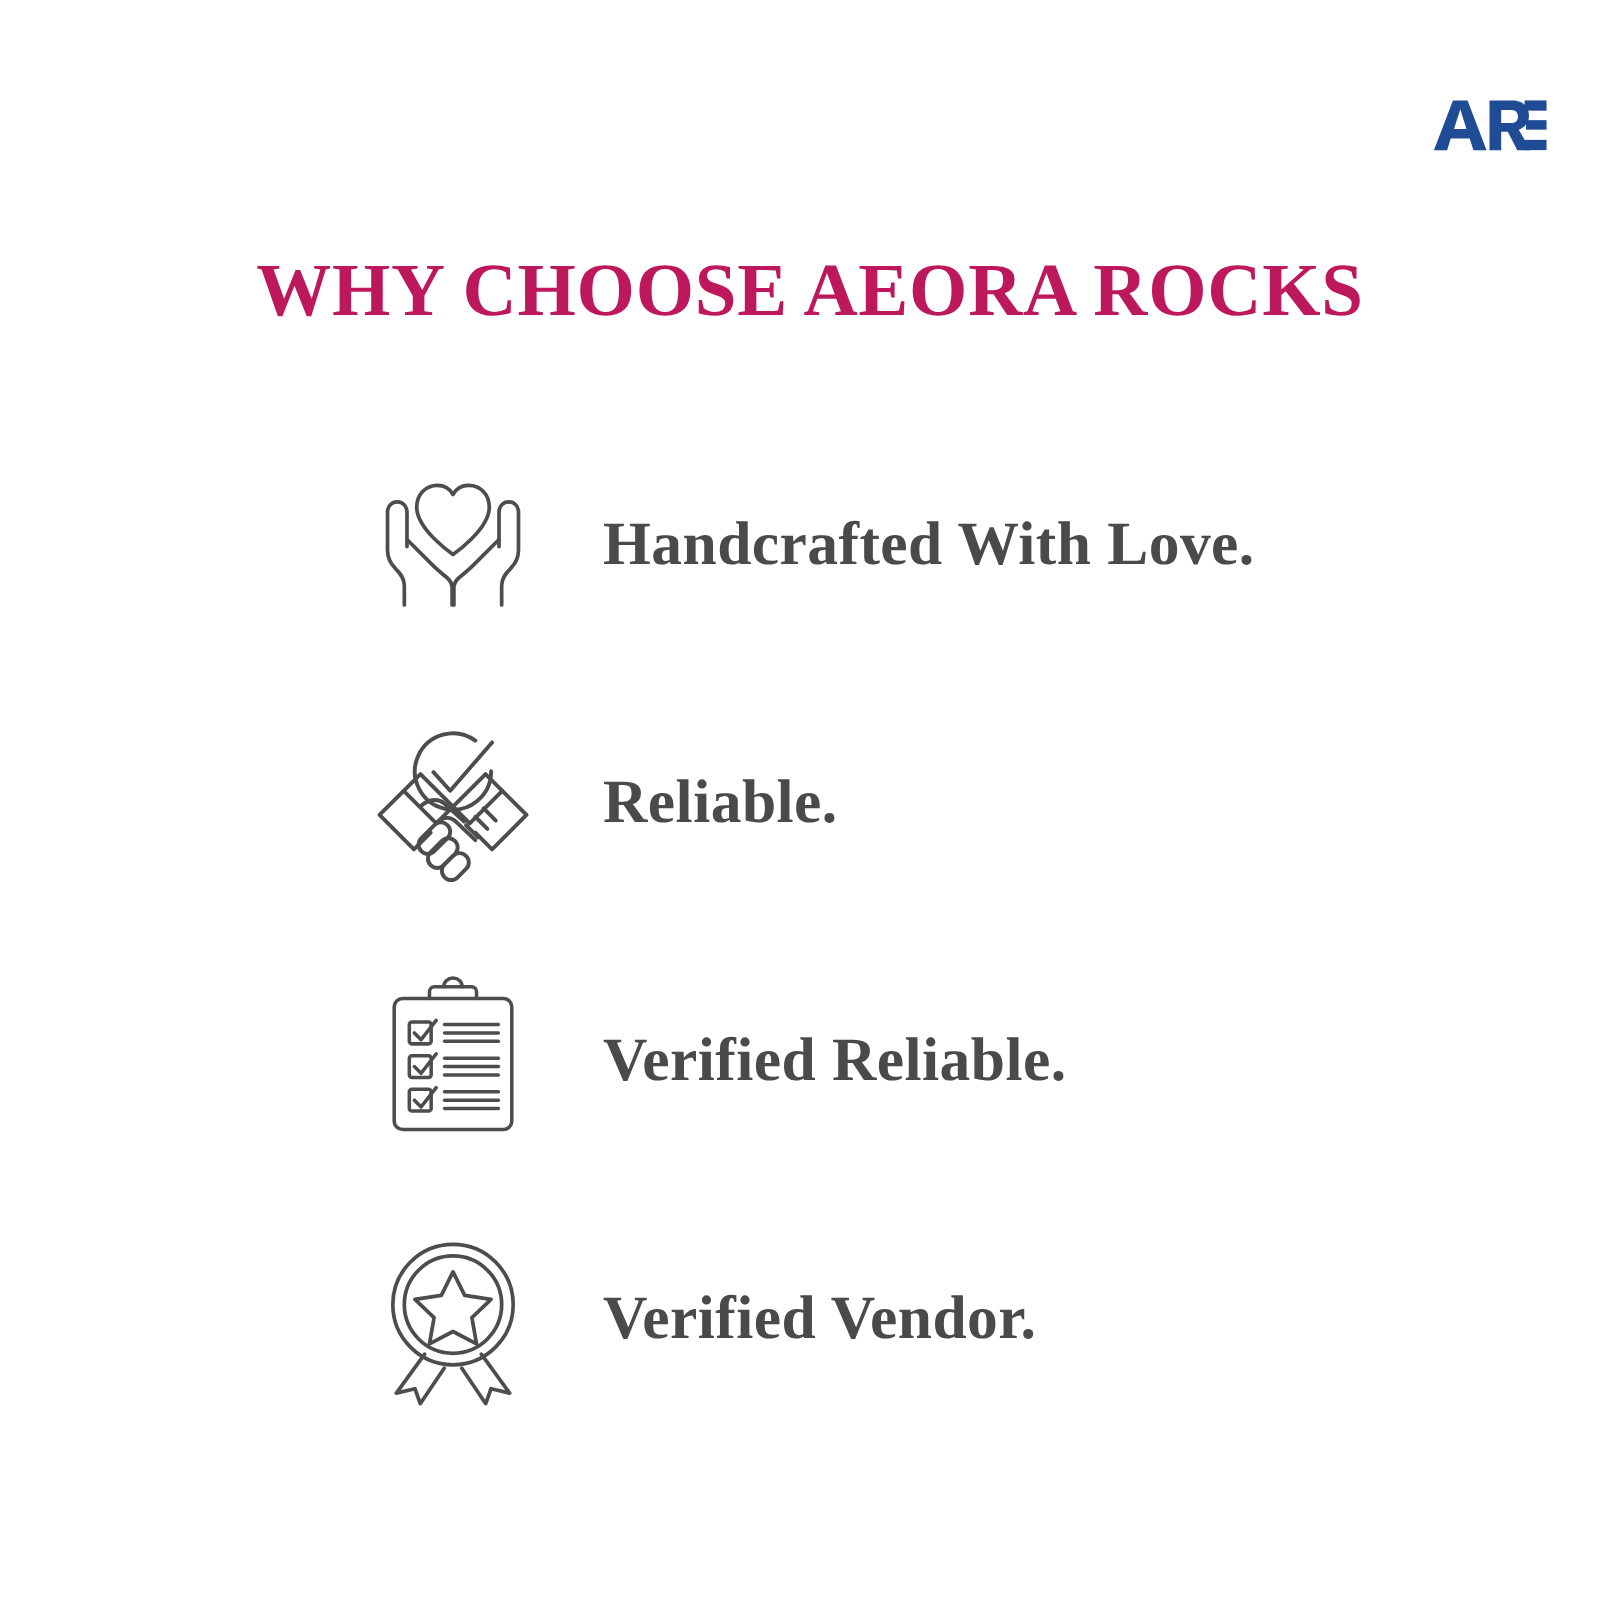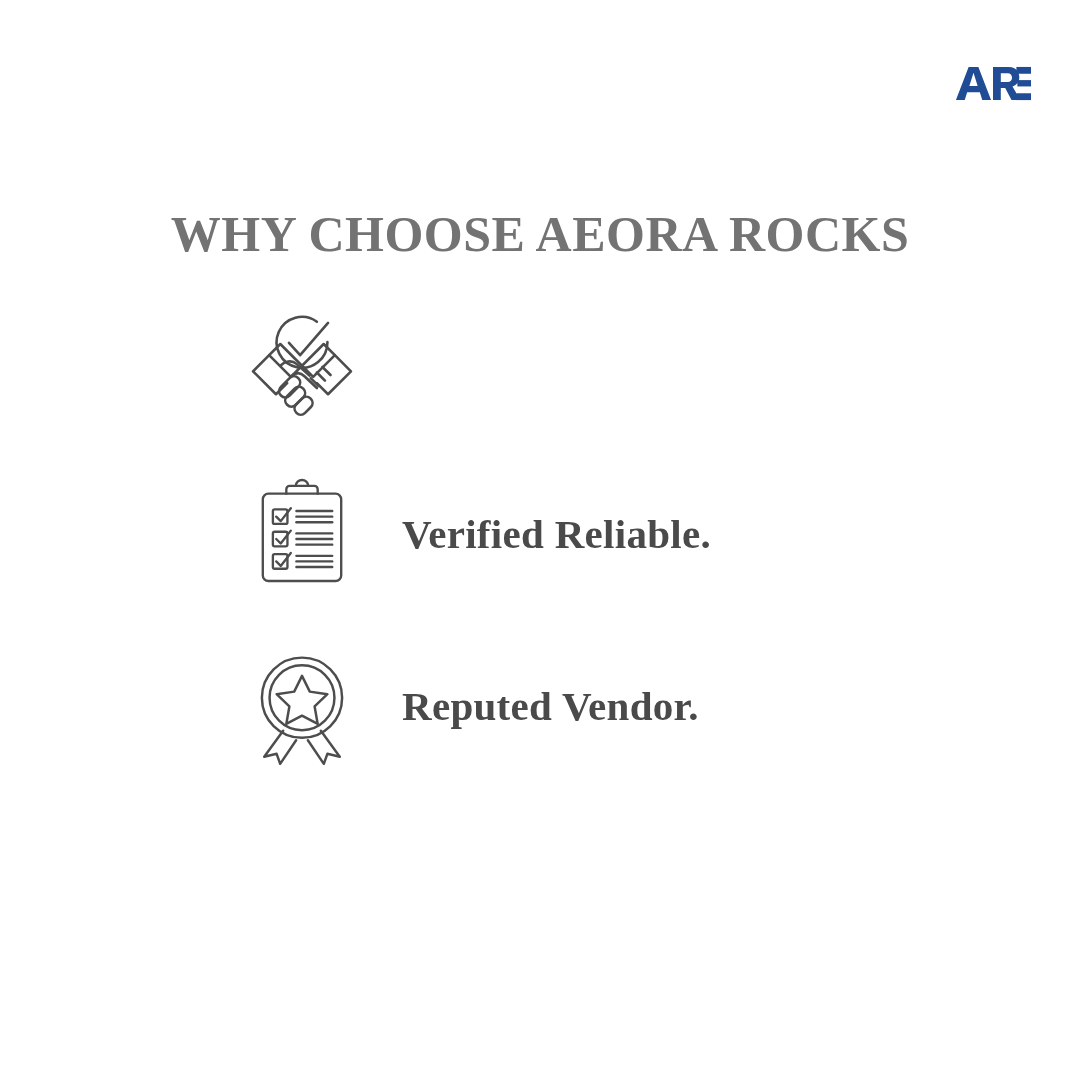--- a/index.html
+++ b/index.html
@@ -30,24 +30,23 @@
   #page-title {
     position: absolute;
     top: 166px;
     left: 0;
     width: 1080px;
     text-align: center;
     font-family: "Liberation Serif", "DejaVu Serif", serif;
     font-weight: bold;
     font-size: 50px;
     letter-spacing: 0.5px;
-    color: #737373;
+    color: #be185d;
     line-height: 1.08;
     white-space: nowrap;
-    margin-top: 41px;
   }
 
   
   #feature-list {
     position: absolute;
     top: 276px;
     left: 238px;
     width: 700px;
   }
 
@@ -106,20 +105,51 @@
     <rect x="128" y="10" width="30" height="14"></rect>
     <rect x="130" y="37" width="28" height="13"></rect>
     <rect x="128" y="64" width="30" height="14"></rect>
   </g>
 </svg>
 
 <h1 id="page-title">WHY CHOOSE AEORA ROCKS</h1>
 
 <div id="feature-list">
 
+  <div class="feature-row row-handcrafted">
+    <div class="feature-icon-wrap">
+      <svg viewBox="0 0 100 100" aria-hidden="true">
+
+        <path d="M50 56.5
+                 C50 56.5 29.5 42.5 29.5 29.8
+                 C29.5 22.6 34.6 17.5 41.1 17.5
+                 C45.4 17.5 48.4 19.8 50 22.6
+                 C51.6 19.8 54.6 17.5 58.9 17.5
+                 C65.4 17.5 70.5 22.6 70.5 29.8
+                 C70.5 42.5 50 56.5 50 56.5 Z"></path>
+
+        <path d="M22.5 85 L22.5 74 C22.5 70 20.5 67.5 17.5 64.5
+                 C14.5 61.5 13 58.5 13 54 L13 32.5
+                 C13 29.2 15.4 26.8 18.5 26.8
+                 C21.6 26.8 24 29.2 24 32.5 L24 52"></path>
+
+        <path d="M24 48 L38.5 62.5 C41 65 44 67.5 46.5 69.5
+                 C48.5 71.2 49.5 73 49.5 75.5 L49.5 85"></path>
+
+        <path d="M77.5 85 L77.5 74 C77.5 70 79.5 67.5 82.5 64.5
+                 C85.5 61.5 87 58.5 87 54 L87 32.5
+                 C87 29.2 84.6 26.8 81.5 26.8
+                 C78.4 26.8 76 29.2 76 32.5 L76 52"></path>
+
+        <path d="M76 48 L61.5 62.5 C59 65 56 67.5 53.5 69.5
+                 C51.5 71.2 50.5 73 50.5 75.5 L50.5 85"></path>
+      </svg>
+    </div>
+    <div class="feature-label">Handcrafted With Love.</div>
+  </div>
 
   <div class="feature-row row-reliable">
     <div class="feature-icon-wrap">
       <svg viewBox="0 0 100 100" aria-hidden="true">
 
         <path d="M62 17.5 A20.5 20.5 0 1 0 70.5 34"></path>
 
         <path d="M39.5 34.5 L48.5 44.5 L71 18.5"></path>
 
         <path d="M23.5 44.5 L32.5 35.5 L50 53 L41 62 Z"></path>
@@ -135,20 +165,21 @@
 
         <path d="M33 70 L40 63 C42 61 45 61 47 63 C49 65 49 68 47 70 L40 77 C38 79 35 79 33 77 C31 75 31 72 33 70 Z"></path>
         <path d="M38 77.5 L44 71.5 C46 69.5 49 69.5 51 71.5 C53 73.5 53 76.5 51 78.5 L45 84.5 C43 86.5 40 86.5 38 84.5 C36 82.5 36 79.5 38 77.5 Z"></path>
         <path d="M45.5 84 L50 79.5 C52 77.5 55 77.5 57 79.5 C59 81.5 59 84.5 57 86.5 L52.5 91 C50.5 93 47.5 93 45.5 91 C43.5 89 43.5 86 45.5 84 Z"></path>
 
         <path d="M57 63 L63.5 69.5"></path>
         <path d="M62 58.5 L68.5 65"></path>
         <path d="M66.5 54 L73 60.5"></path>
       </svg>
     </div>
+    <div class="feature-label">Reliable.</div>
   </div>
 
   <div class="feature-row row-verified">
     <div class="feature-icon-wrap">
       <svg viewBox="0 0 100 100" aria-hidden="true">
 
         <rect x="15" y="14" width="70" height="78" rx="5"></rect>
 
         <path d="M36 14 L36 10 C36 8.4 37.3 7 39 7 L61 7 C62.7 7 64 8.4 64 10 L64 14"></path>
         <path d="M44.5 7 C44.5 4 47 1.8 50 1.8 C53 1.8 55.5 4 55.5 7"></path>
@@ -182,16 +213,16 @@
         <path d="M34 71 L18 93 L28.5 90.5 L31.5 99 L45 79"></path>
         <path d="M66 71 L82 93 L71.5 90.5 L68.5 99 L55 79"></path>
 
         <circle cx="50" cy="43" r="34"></circle>
 
         <circle cx="50" cy="43" r="27.5"></circle>
 
         <path d="M50 24.5 L56.6 37.8 L71.5 40 L60.7 50.4 L63.3 65.2 L50 58.2 L36.7 65.2 L39.3 50.4 L28.5 40 L43.4 37.8 Z"></path>
       </svg>
     </div>
-    <div class="feature-label">Reputed Vendor.</div>
+    <div class="feature-label">Verified Vendor.</div>
   </div>
 
 </div>
 
 </body></html>

